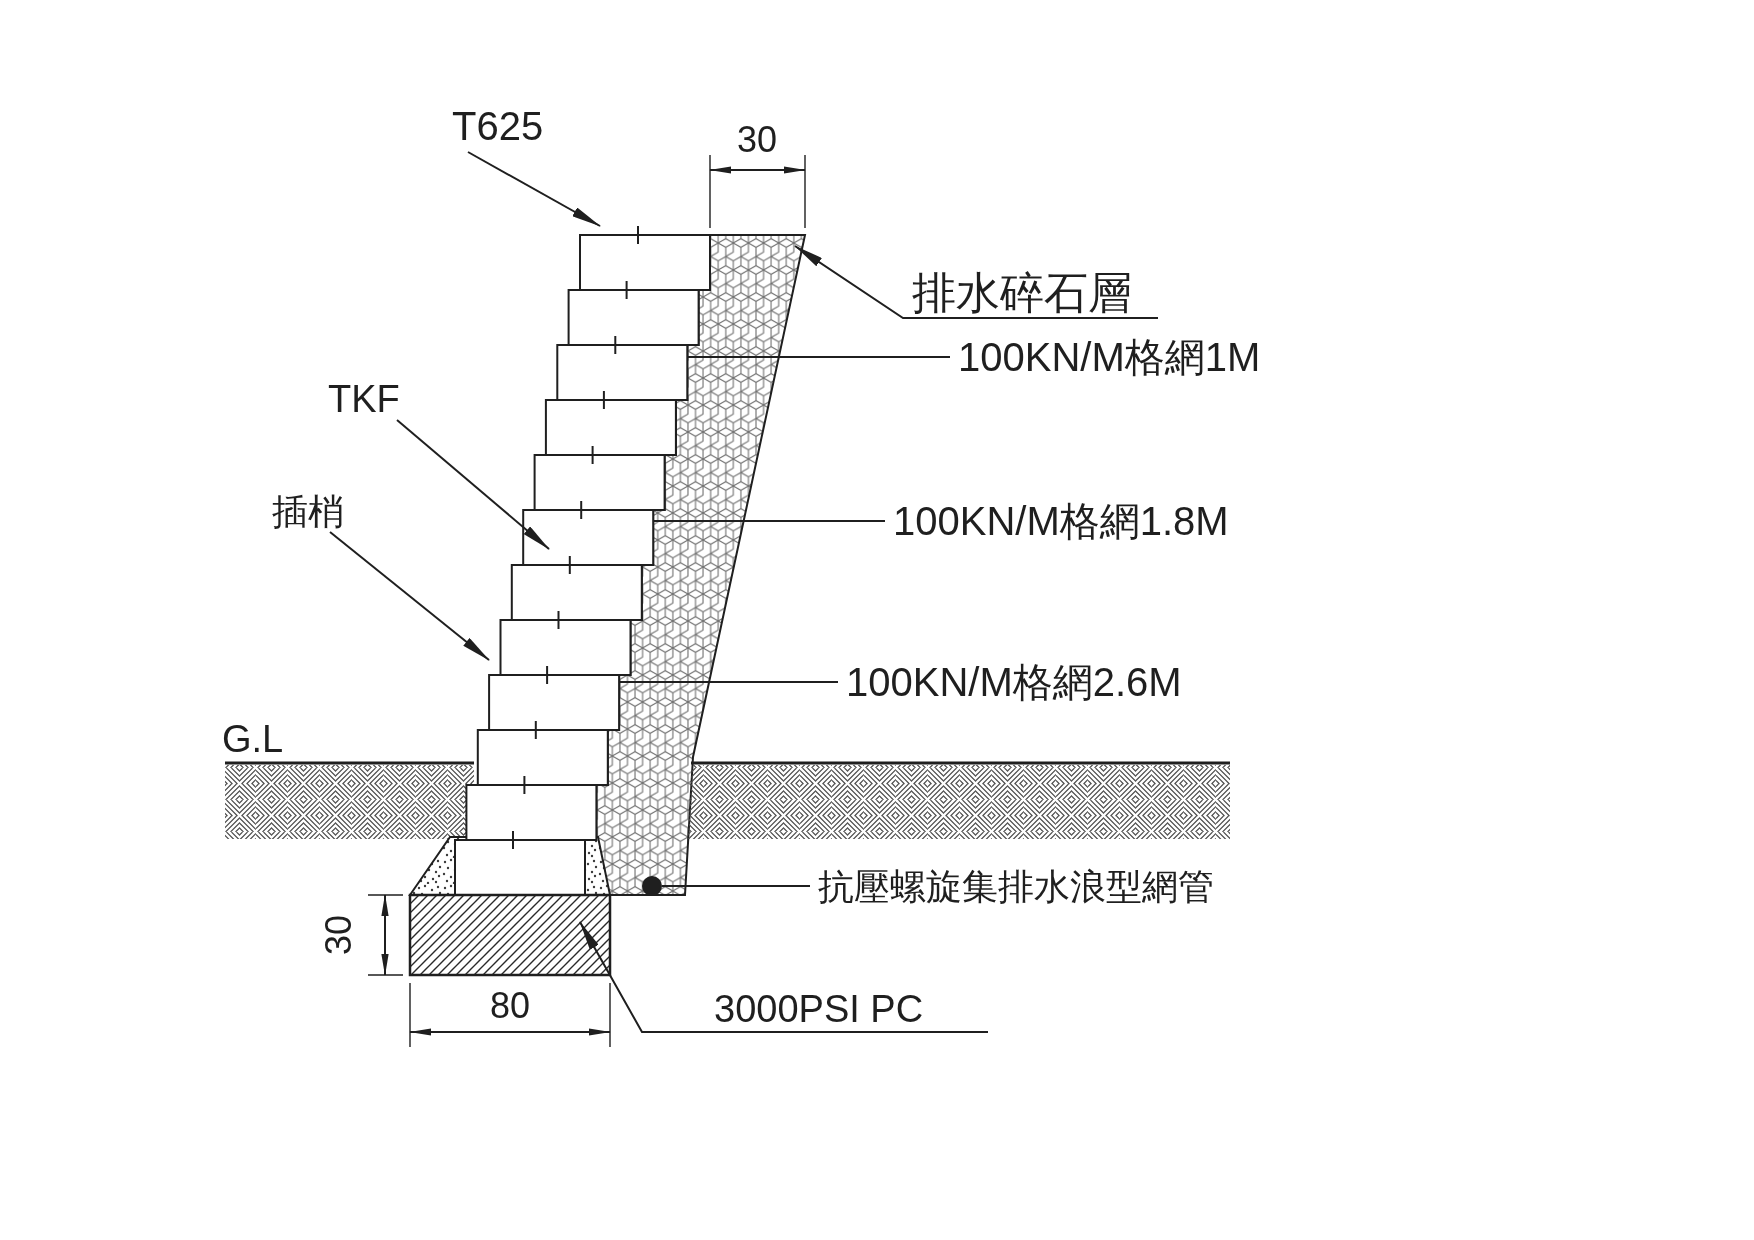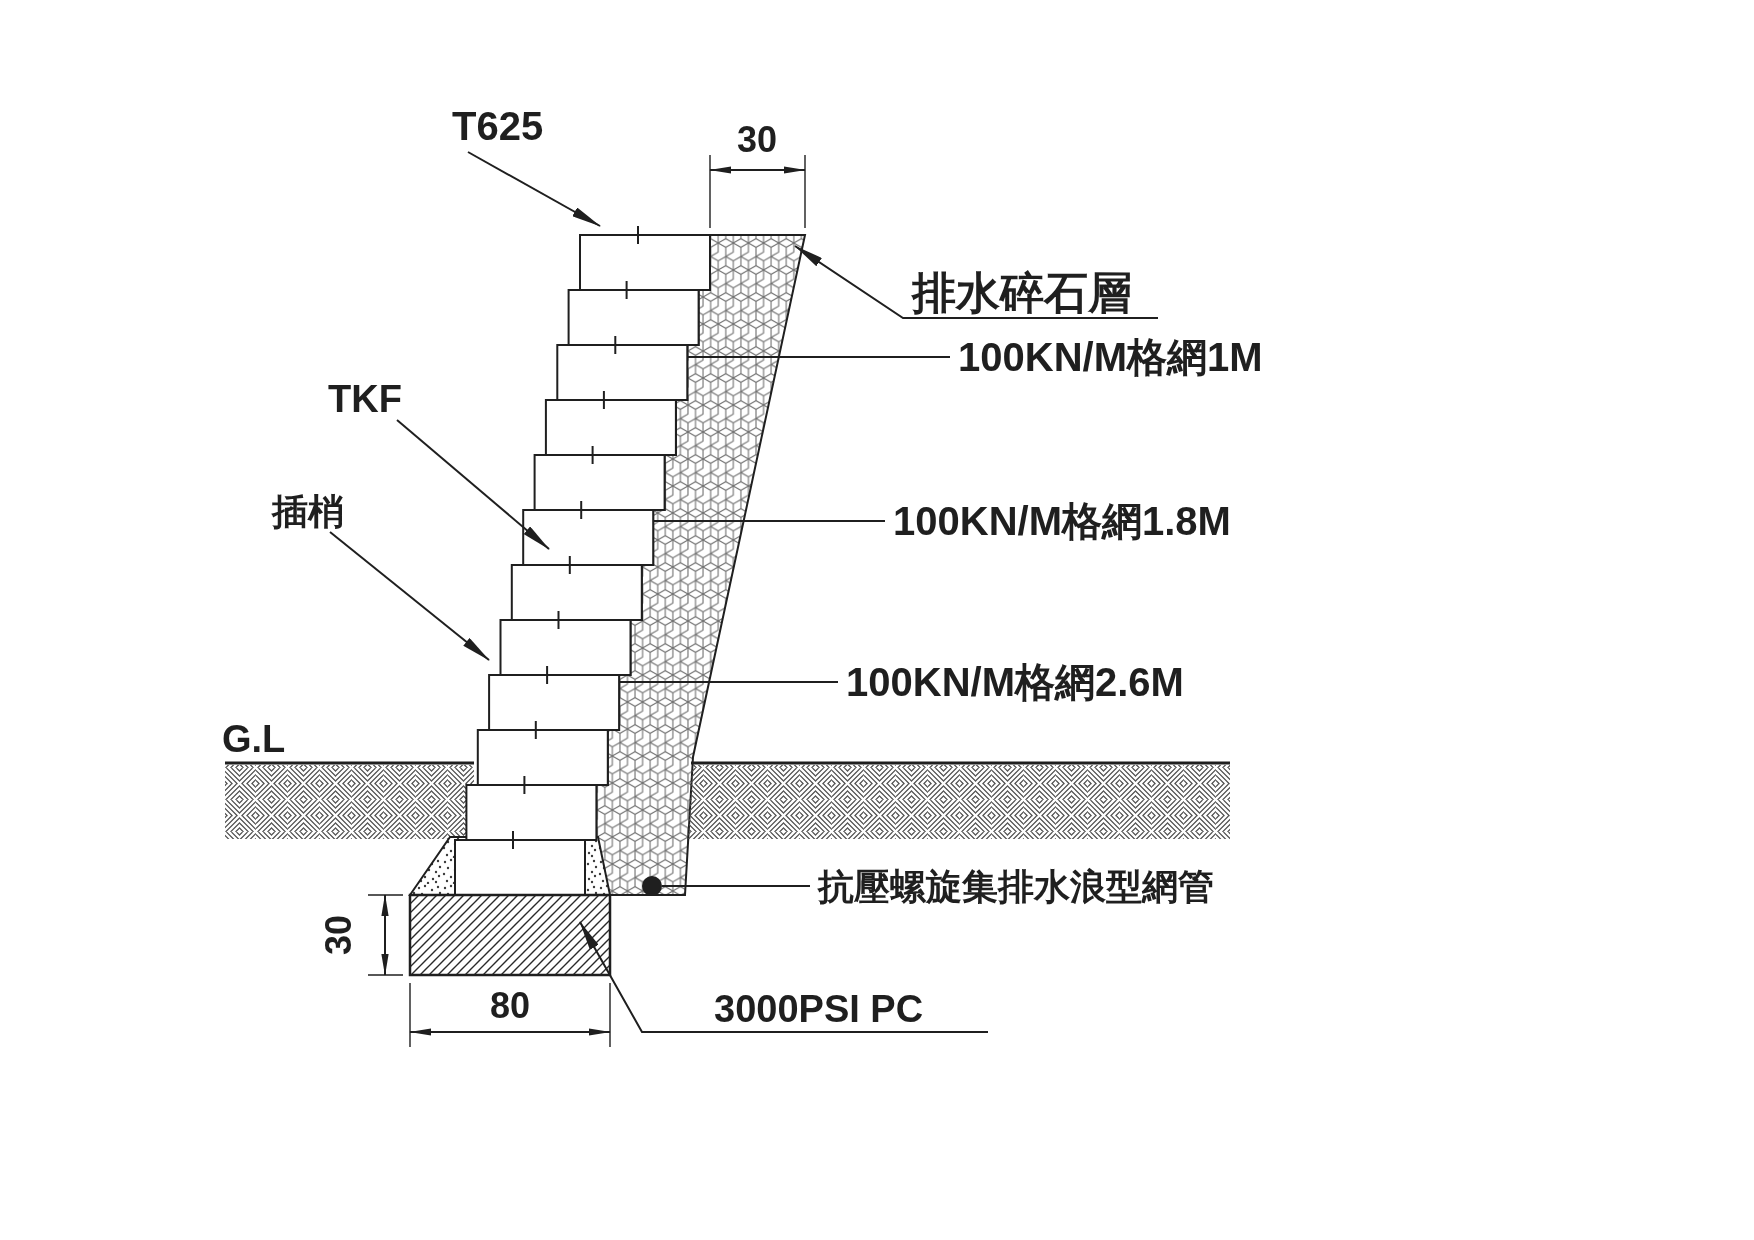--- a/index.html
+++ b/index.html
@@ -1,16 +1,16 @@
 <!DOCTYPE html>
 <html><head>
 <meta charset="utf-8">
 <style>
   html,body{margin:0;padding:0;background:#ffffff;}
-  .stage{position:relative;width:1754px;height:1240px;background:#ffffff;overflow:hidden;font-weight:bold;}
+  .stage{position:relative;width:1754px;height:1240px;background:#ffffff;overflow:hidden;}
   svg{display:block;}
   text{font-family:"Liberation Sans","DejaVu Sans",sans-serif;fill:#1f1f1f;stroke:none;}
 </style>
 </head>
 <body>
 
 <div class="stage">
 <svg width="1754" height="1240" viewBox="0 0 1754 1240">
   <defs>
     <pattern id="hex" width="56" height="100" patternUnits="userSpaceOnUse" patternTransform="scale(0.27)">

